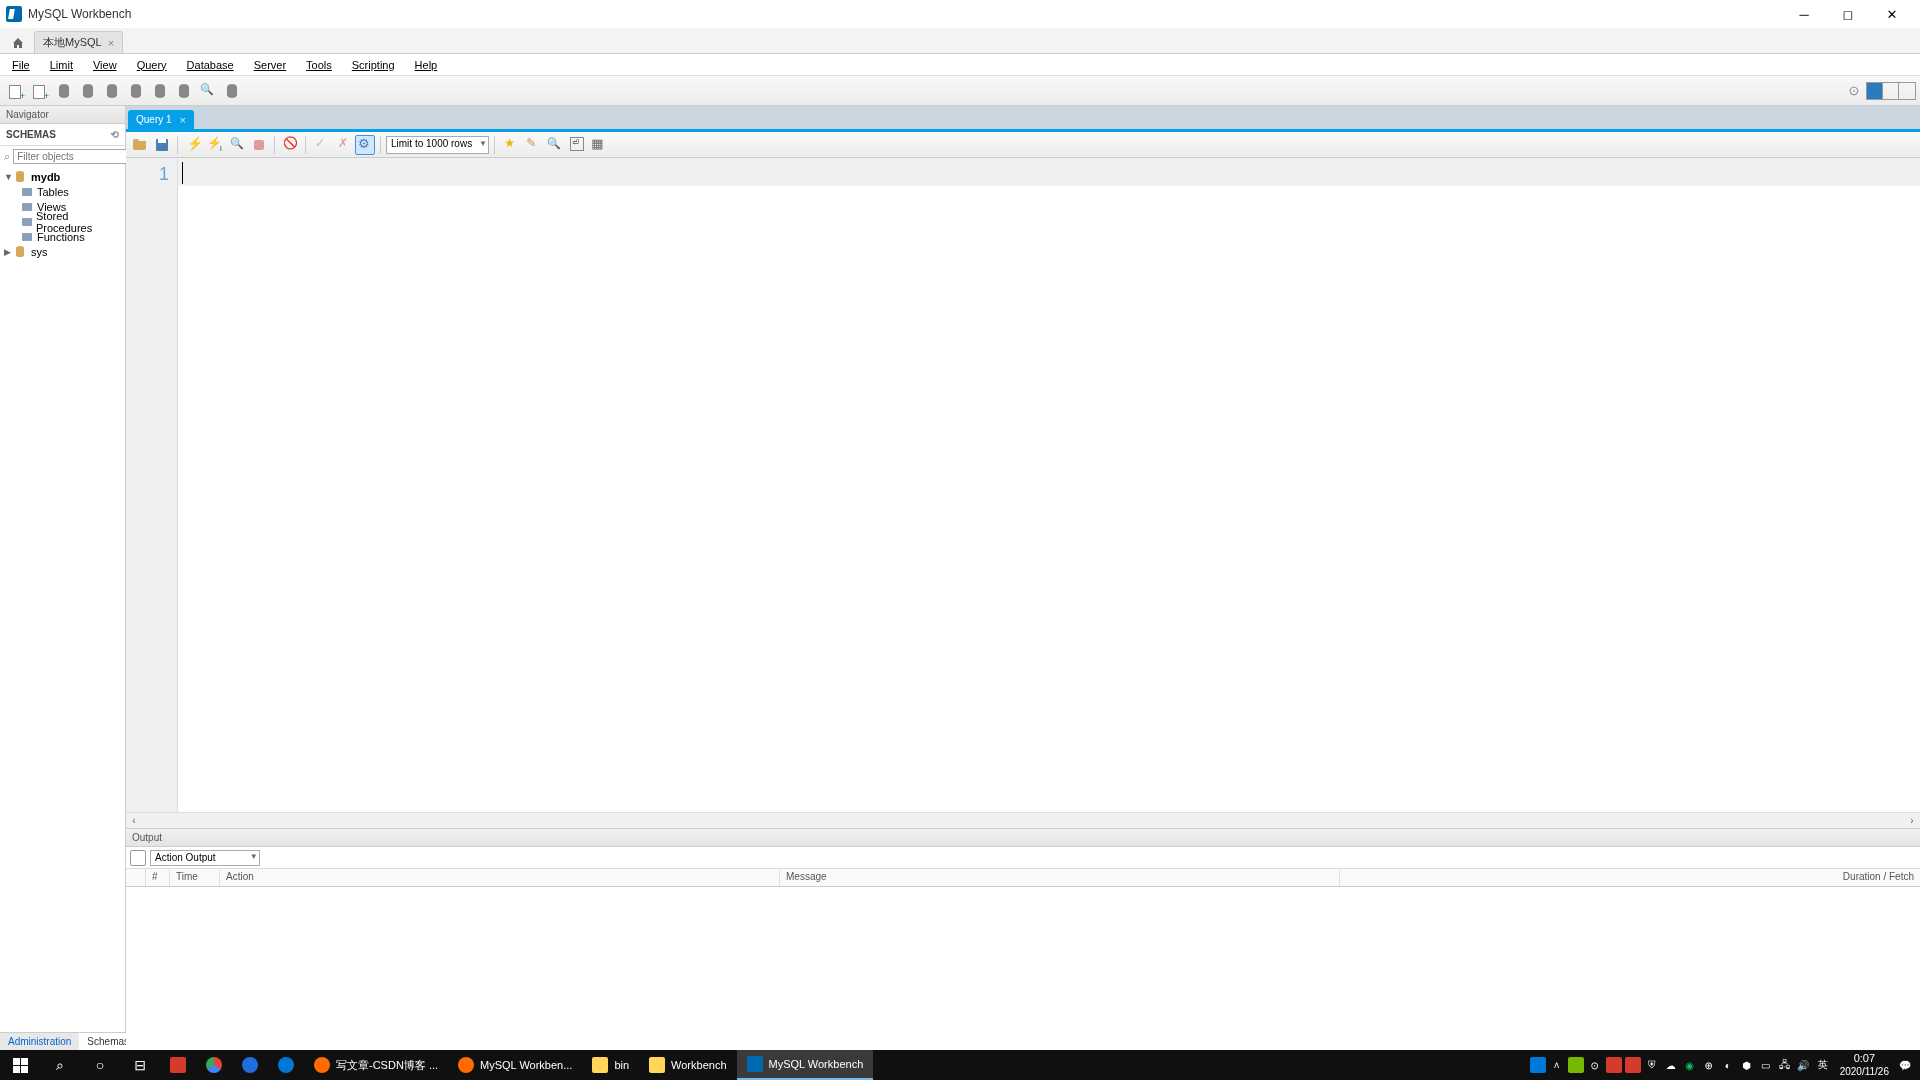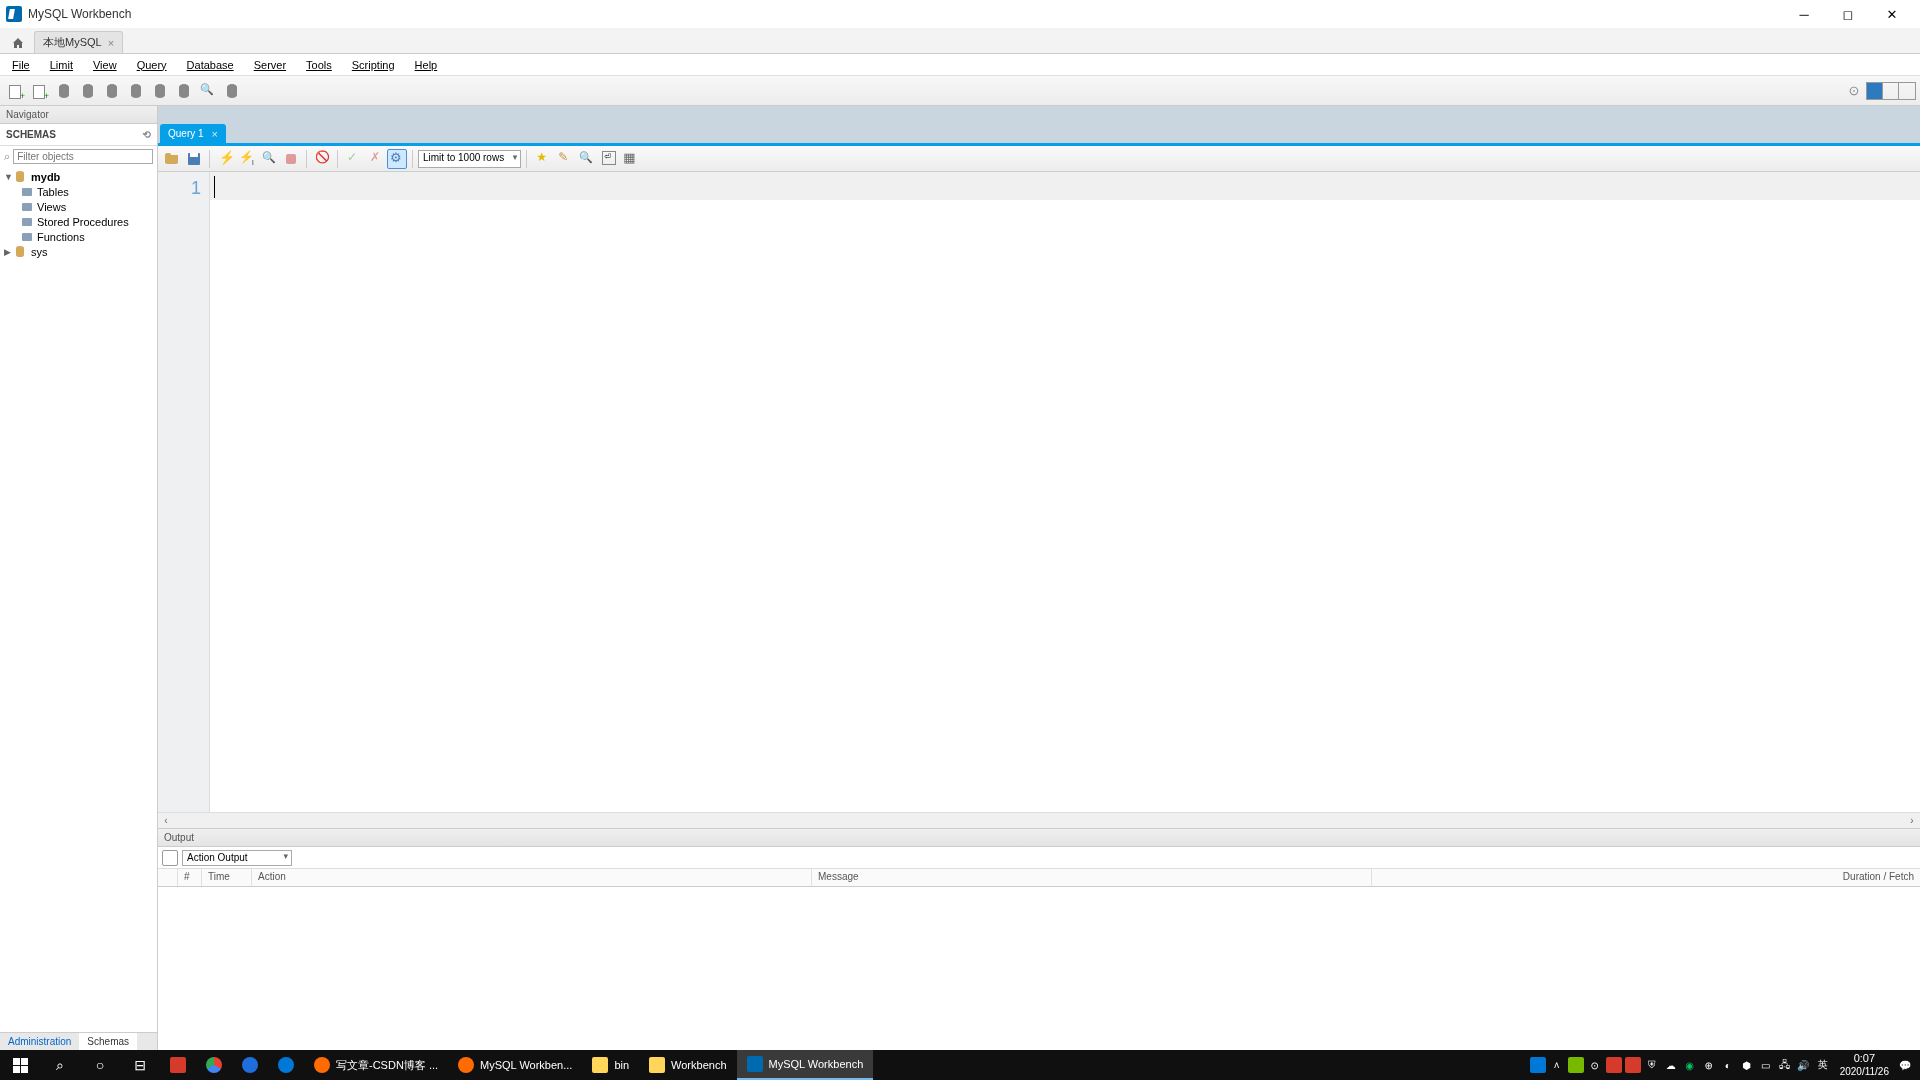--- a/index.html
+++ b/index.html
@@ -33,21 +33,21 @@
 .main-toolbar .spacer { flex: 1; }
 .layout-btns { display: flex; border: 1px solid #999; }
 .layout-btns .lbtn { width: 16px; height: 16px; border-right: 1px solid #999; cursor: pointer; position: relative; }
 .layout-btns .lbtn:last-child { border-right: none; }
 .lbtn.active { background: #2d7ac0; }
 
 
 .main-area { flex: 1; display: flex; overflow: hidden; }
 
 
-.navigator { width: 158px; display: flex; flex-direction: column; border-right: 1px solid #ccc; background: #fff; }
+.navigator { width: 126px; display: flex; flex-direction: column; border-right: 1px solid #ccc; background: #fff; }
 .nav-header { height: 18px; background: linear-gradient(#f0f0f0, #e4e4e4); border-bottom: 1px solid #ccc; padding: 0 6px; font-size: 10px; color: #555; display: flex; align-items: center; }
 .schemas-hdr { height: 22px; display: flex; align-items: center; padding: 0 6px; font-size: 10px; font-weight: bold; color: #444; border-bottom: 1px solid #ddd; }
 .schemas-hdr .refresh { margin-left: auto; color: #888; cursor: pointer; }
 .filter-row { padding: 3px 4px; display: flex; align-items: center; gap: 3px; }
 .filter-row .srch-ico { color: #888; font-size: 11px; }
 .filter-row input { flex: 1; border: 1px solid #aaa; font-size: 10px; padding: 1px 3px; color: #888; }
 .tree { flex: 1; overflow: auto; padding: 2px 0; }
 .tree-node { display: flex; align-items: center; font-size: 11px; padding: 0 4px; height: 15px; cursor: pointer; }
 .tree-node .arrow { width: 10px; font-size: 9px; color: #666; }
 .tree-node .nico { width: 14px; height: 12px; margin-right: 3px; position: relative; }
@@ -62,21 +62,21 @@
 
 .info-panel { border-top: 1px solid #ccc; display: flex; flex-direction: column; }
 .info-hdr { height: 18px; background: linear-gradient(#f0f0f0, #e4e4e4); padding: 0 6px; font-size: 10px; color: #555; display: flex; align-items: center; }
 .info-body { height: 310px; padding: 10px 8px; font-size: 11px; font-weight: bold; color: #333; }
 .info-tabs { display: flex; border-top: 1px solid #ccc; background: #e8e8e8; }
 .info-tabs .itab { padding: 3px 8px; font-size: 10px; color: #0066cc; cursor: pointer; }
 .info-tabs .itab.active { background: #fff; color: #333; }
 
 
 .editor-area { flex: 1; display: flex; flex-direction: column; }
-.editor-tabs { height: 40px; background: #c9d6df; display: flex; align-items: flex-end; border-bottom: 3px solid #06a0e8; }
+.editor-tabs { height: 26px; background: #c9d6df; display: flex; align-items: flex-end; border-bottom: 3px solid #06a0e8; }
 .editor-tab { background: #06a0e8; color: #fff; height: 19px; border-radius: 3px 3px 0 0; padding: 0 8px; display: flex; align-items: center; gap: 8px; font-size: 10px; margin-left: 2px; }
 .editor-tab .close-x { color: #cfe8f5; cursor: pointer; font-size: 11px; }
 
 .editor-toolbar { height: 26px; background: linear-gradient(#fafafa, #ececec); border-bottom: 1px solid #ccc; display: flex; align-items: center; padding: 0 4px; gap: 2px; }
 .et-btn { width: 20px; height: 20px; display: flex; align-items: center; justify-content: center; cursor: pointer; border-radius: 2px; }
 .et-btn.pressed { border: 1px solid #4a90d9; background: #cde8ff; }
 .et-sep { width: 1px; height: 18px; background: #ccc; margin: 0 3px; }
 .et-ico { width: 16px; height: 16px; position: relative; }
 .ico-open::before { content: ''; position: absolute; left: 1px; top: 4px; width: 13px; height: 9px; background: #d4a95a; border-radius: 0 0 2px 2px; }
 .ico-open::after { content: ''; position: absolute; left: 1px; top: 2px; width: 6px; height: 3px; background: #d4a95a; border-radius: 2px 2px 0 0; }

